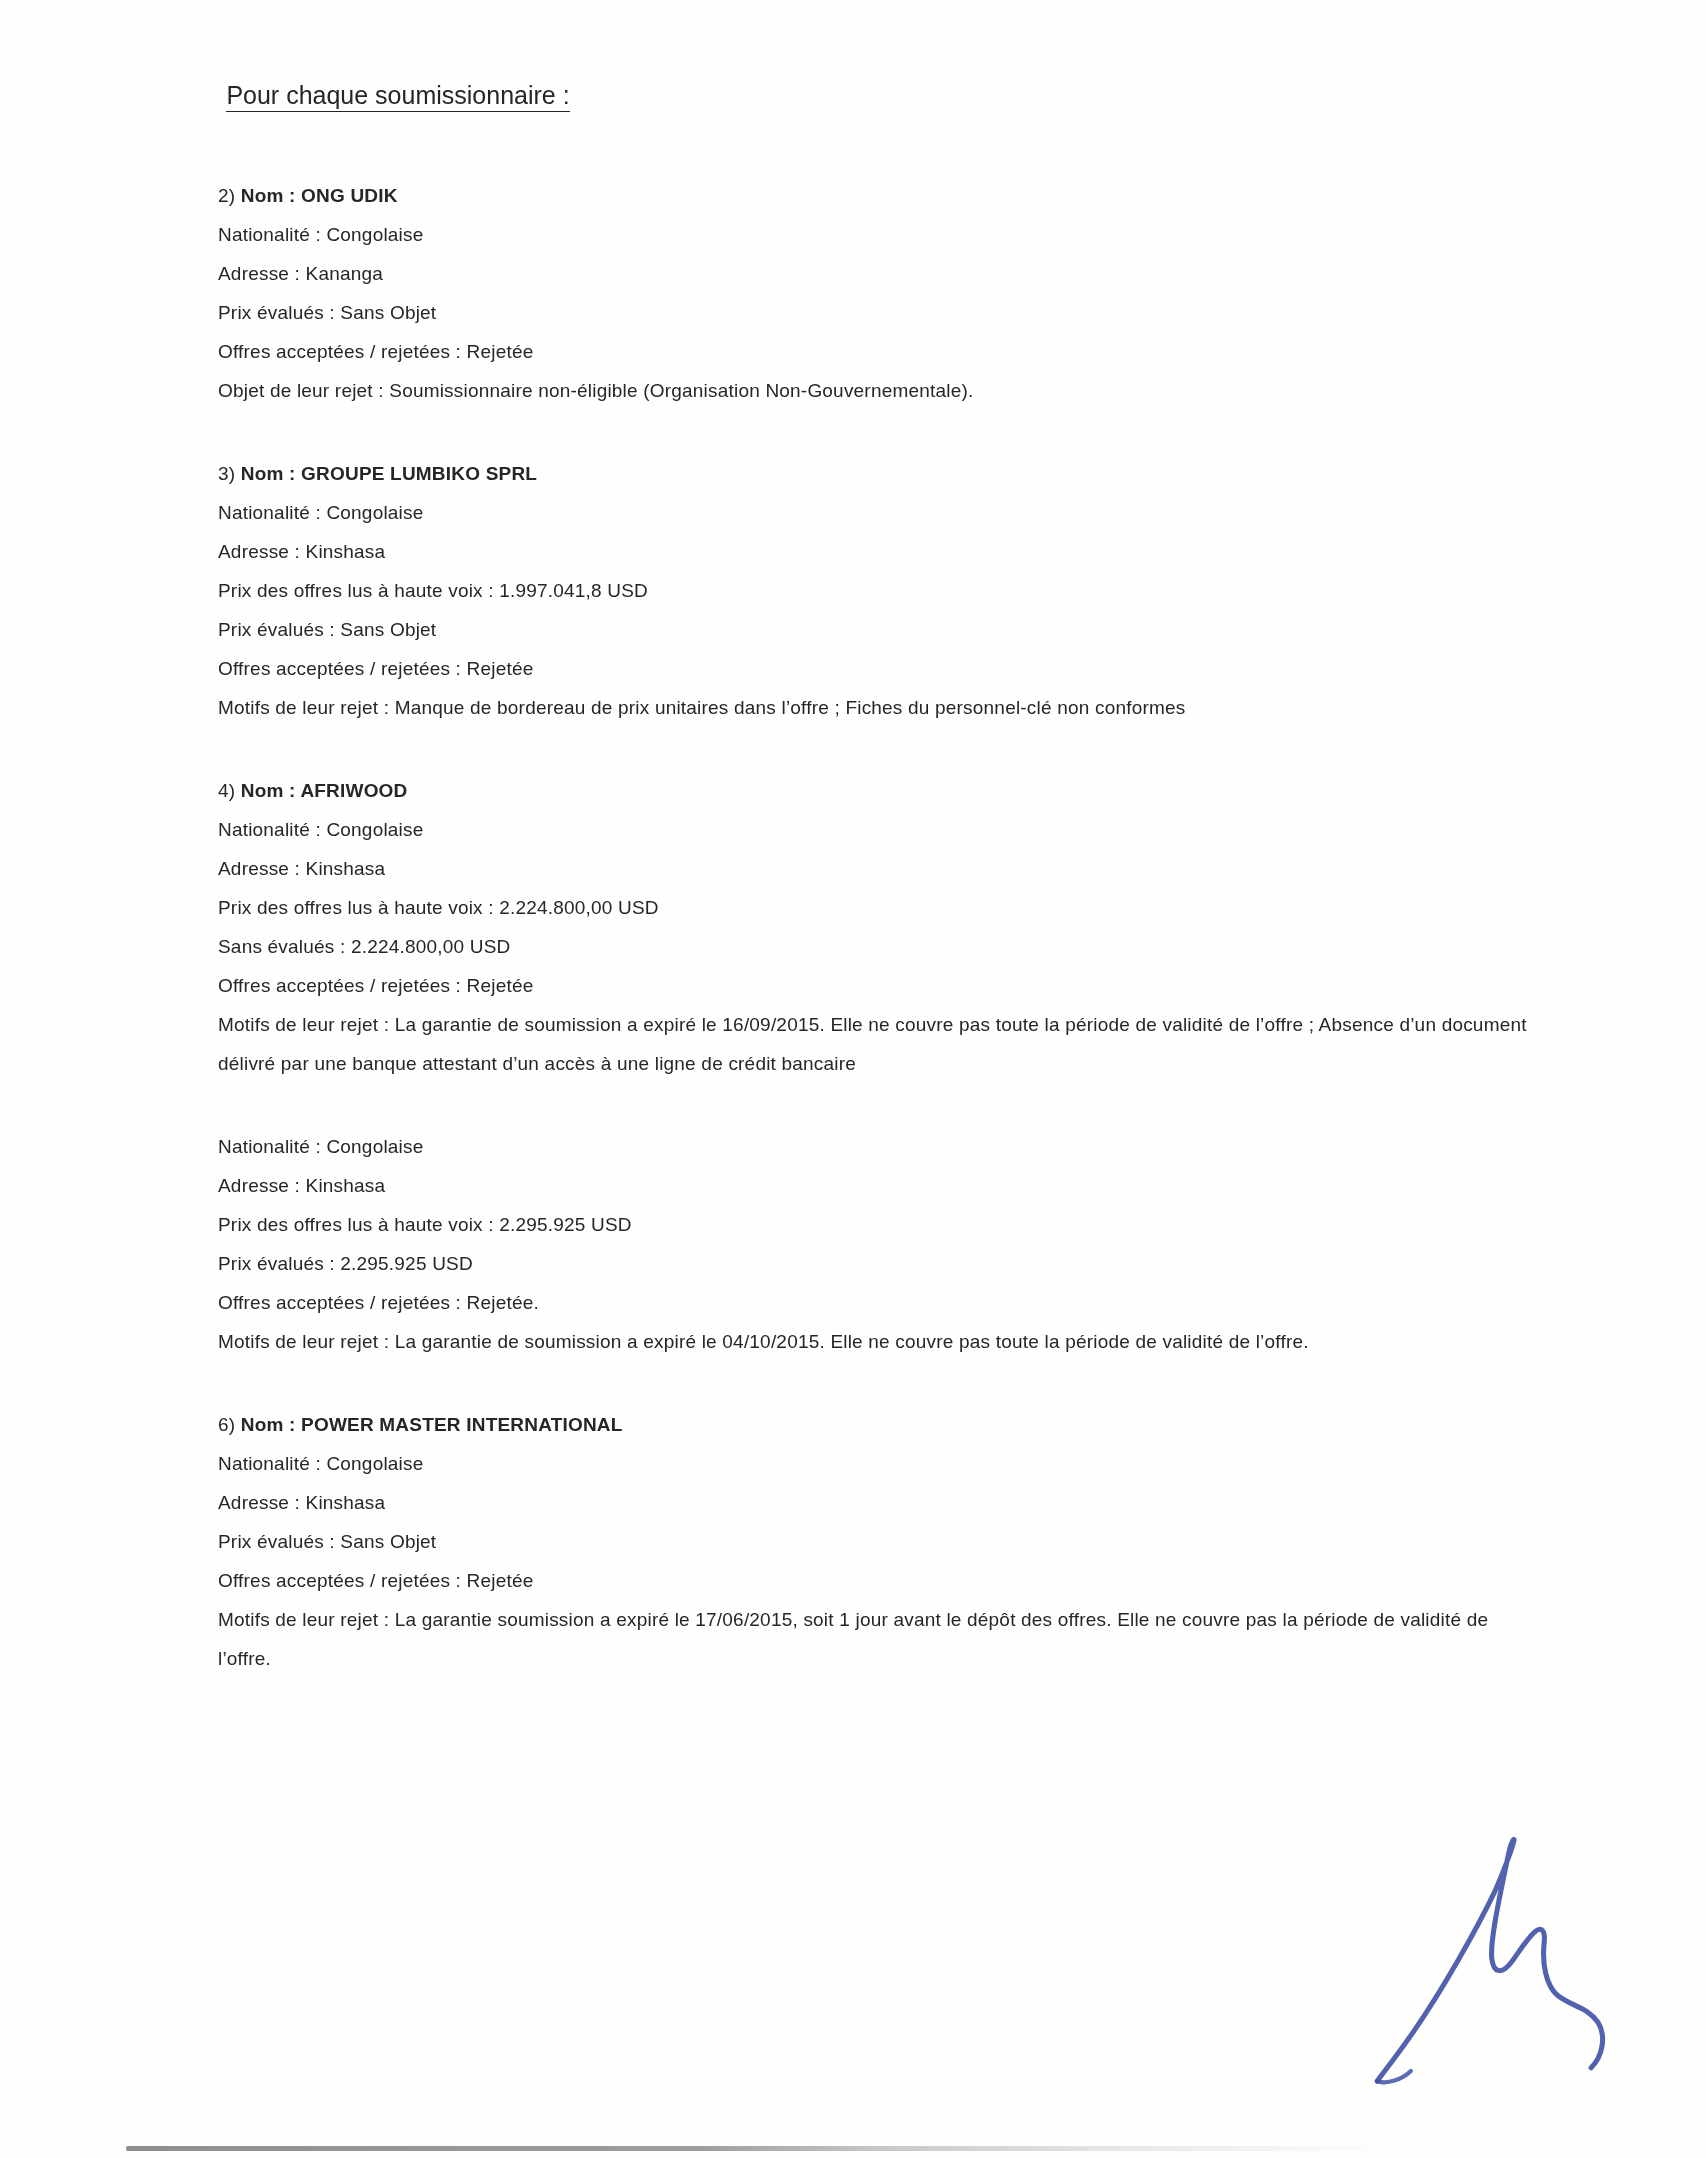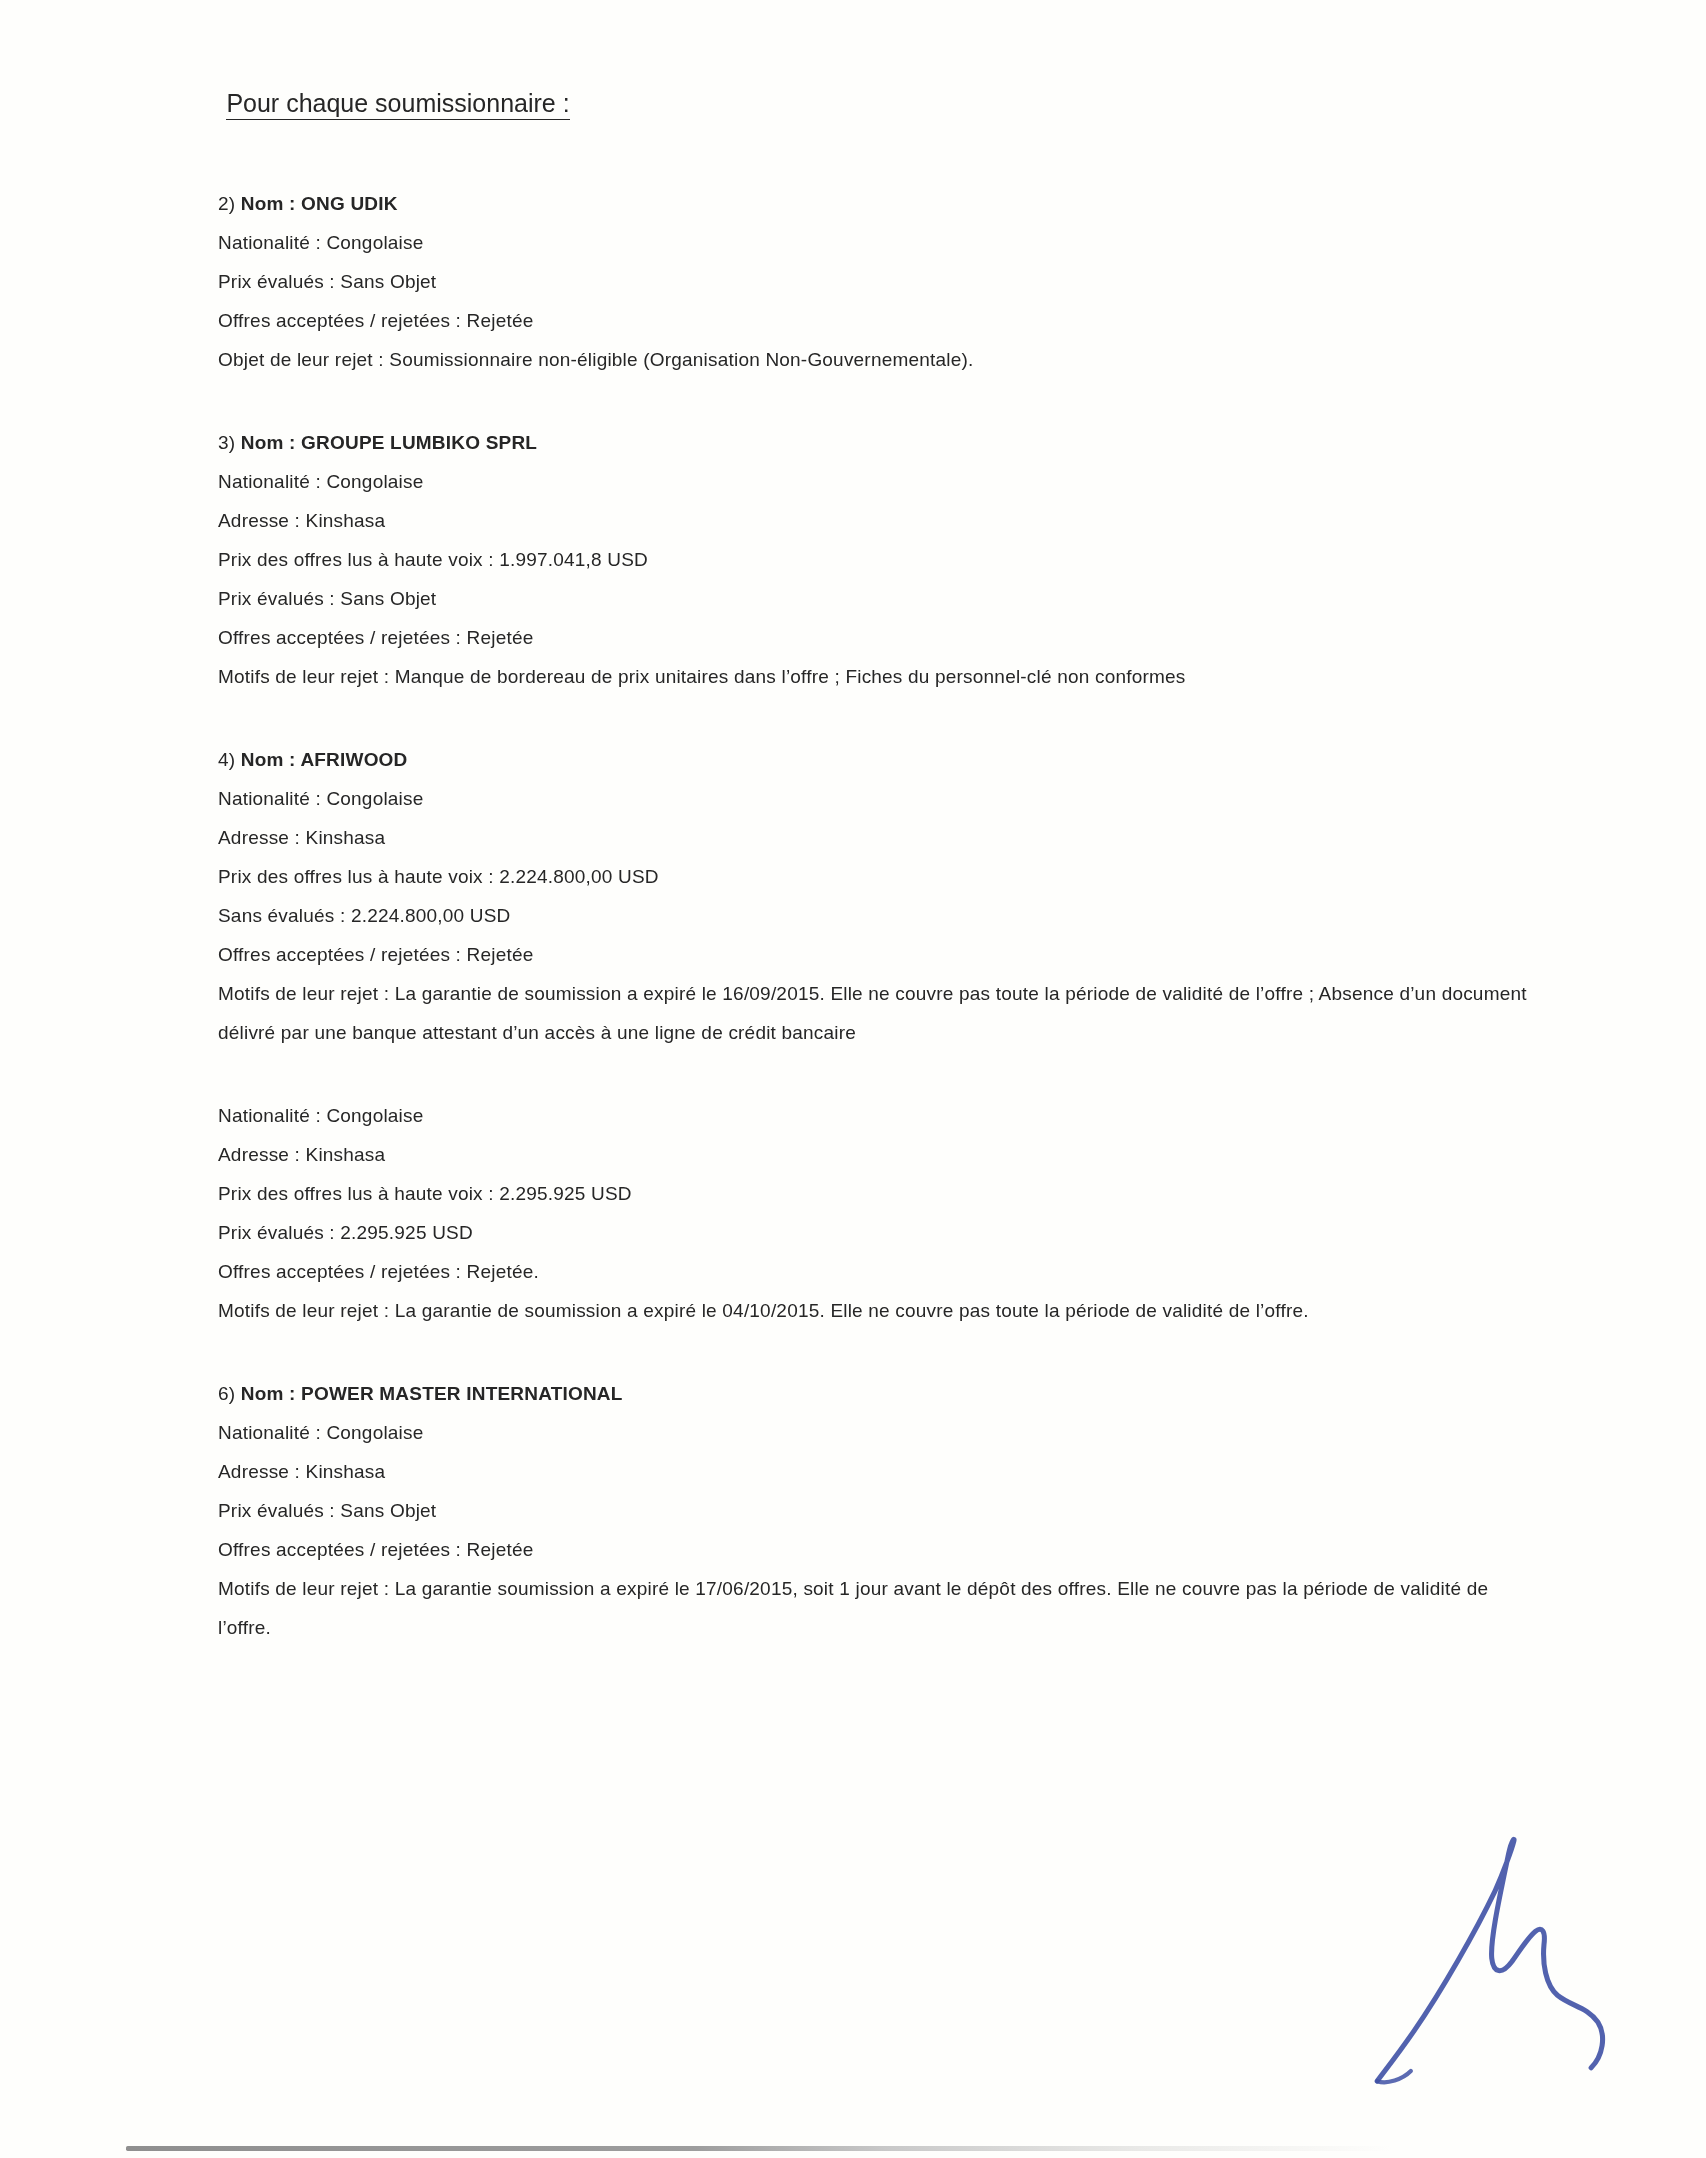--- a/index.html
+++ b/index.html
@@ -13,21 +13,21 @@
     height: 2159px;
     margin: 0 auto;
     background: #fefefc;
     font-family: "Liberation Sans", sans-serif;
     color: #262626;
     overflow: hidden;
   }
   .content {
     position: absolute;
     left: 218px;
-    top: 84px;
+    top: 76px;
     width: 1316px;
   }
   .heading {
     font-size: 25px;
     line-height: 39px;
     margin: 0 0 61px 8.4px;
   }
   .heading span {
     border-bottom: 1.7px solid #262626;
     padding-bottom: 1.7px;
@@ -68,20 +68,21 @@
 <body>
 
 <div class="page">
   <div class="content">
 
     <p class="heading"><span>Pour chaque soumissionnaire :</span></p>
 
     <div class="bidder">
       <p class="nom-line"><span>2)</span> <strong>Nom : ONG UDIK</strong></p>
       <p>Nationalité : Congolaise</p>
+      <p>Adresse : Kananga</p>
       <p>Prix évalués : Sans Objet</p>
       <p>Offres acceptées / rejetées : Rejetée</p>
       <p>Objet de leur rejet : Soumissionnaire non-éligible (Organisation Non-Gouvernementale).</p>
     </div>
 
     <div class="bidder">
       <p class="nom-line"><span>3)</span> <strong>Nom : GROUPE LUMBIKO SPRL</strong></p>
       <p>Nationalité : Congolaise</p>
       <p>Adresse : Kinshasa</p>
       <p>Prix des offres lus à haute voix : 1.997.041,8 USD</p>

